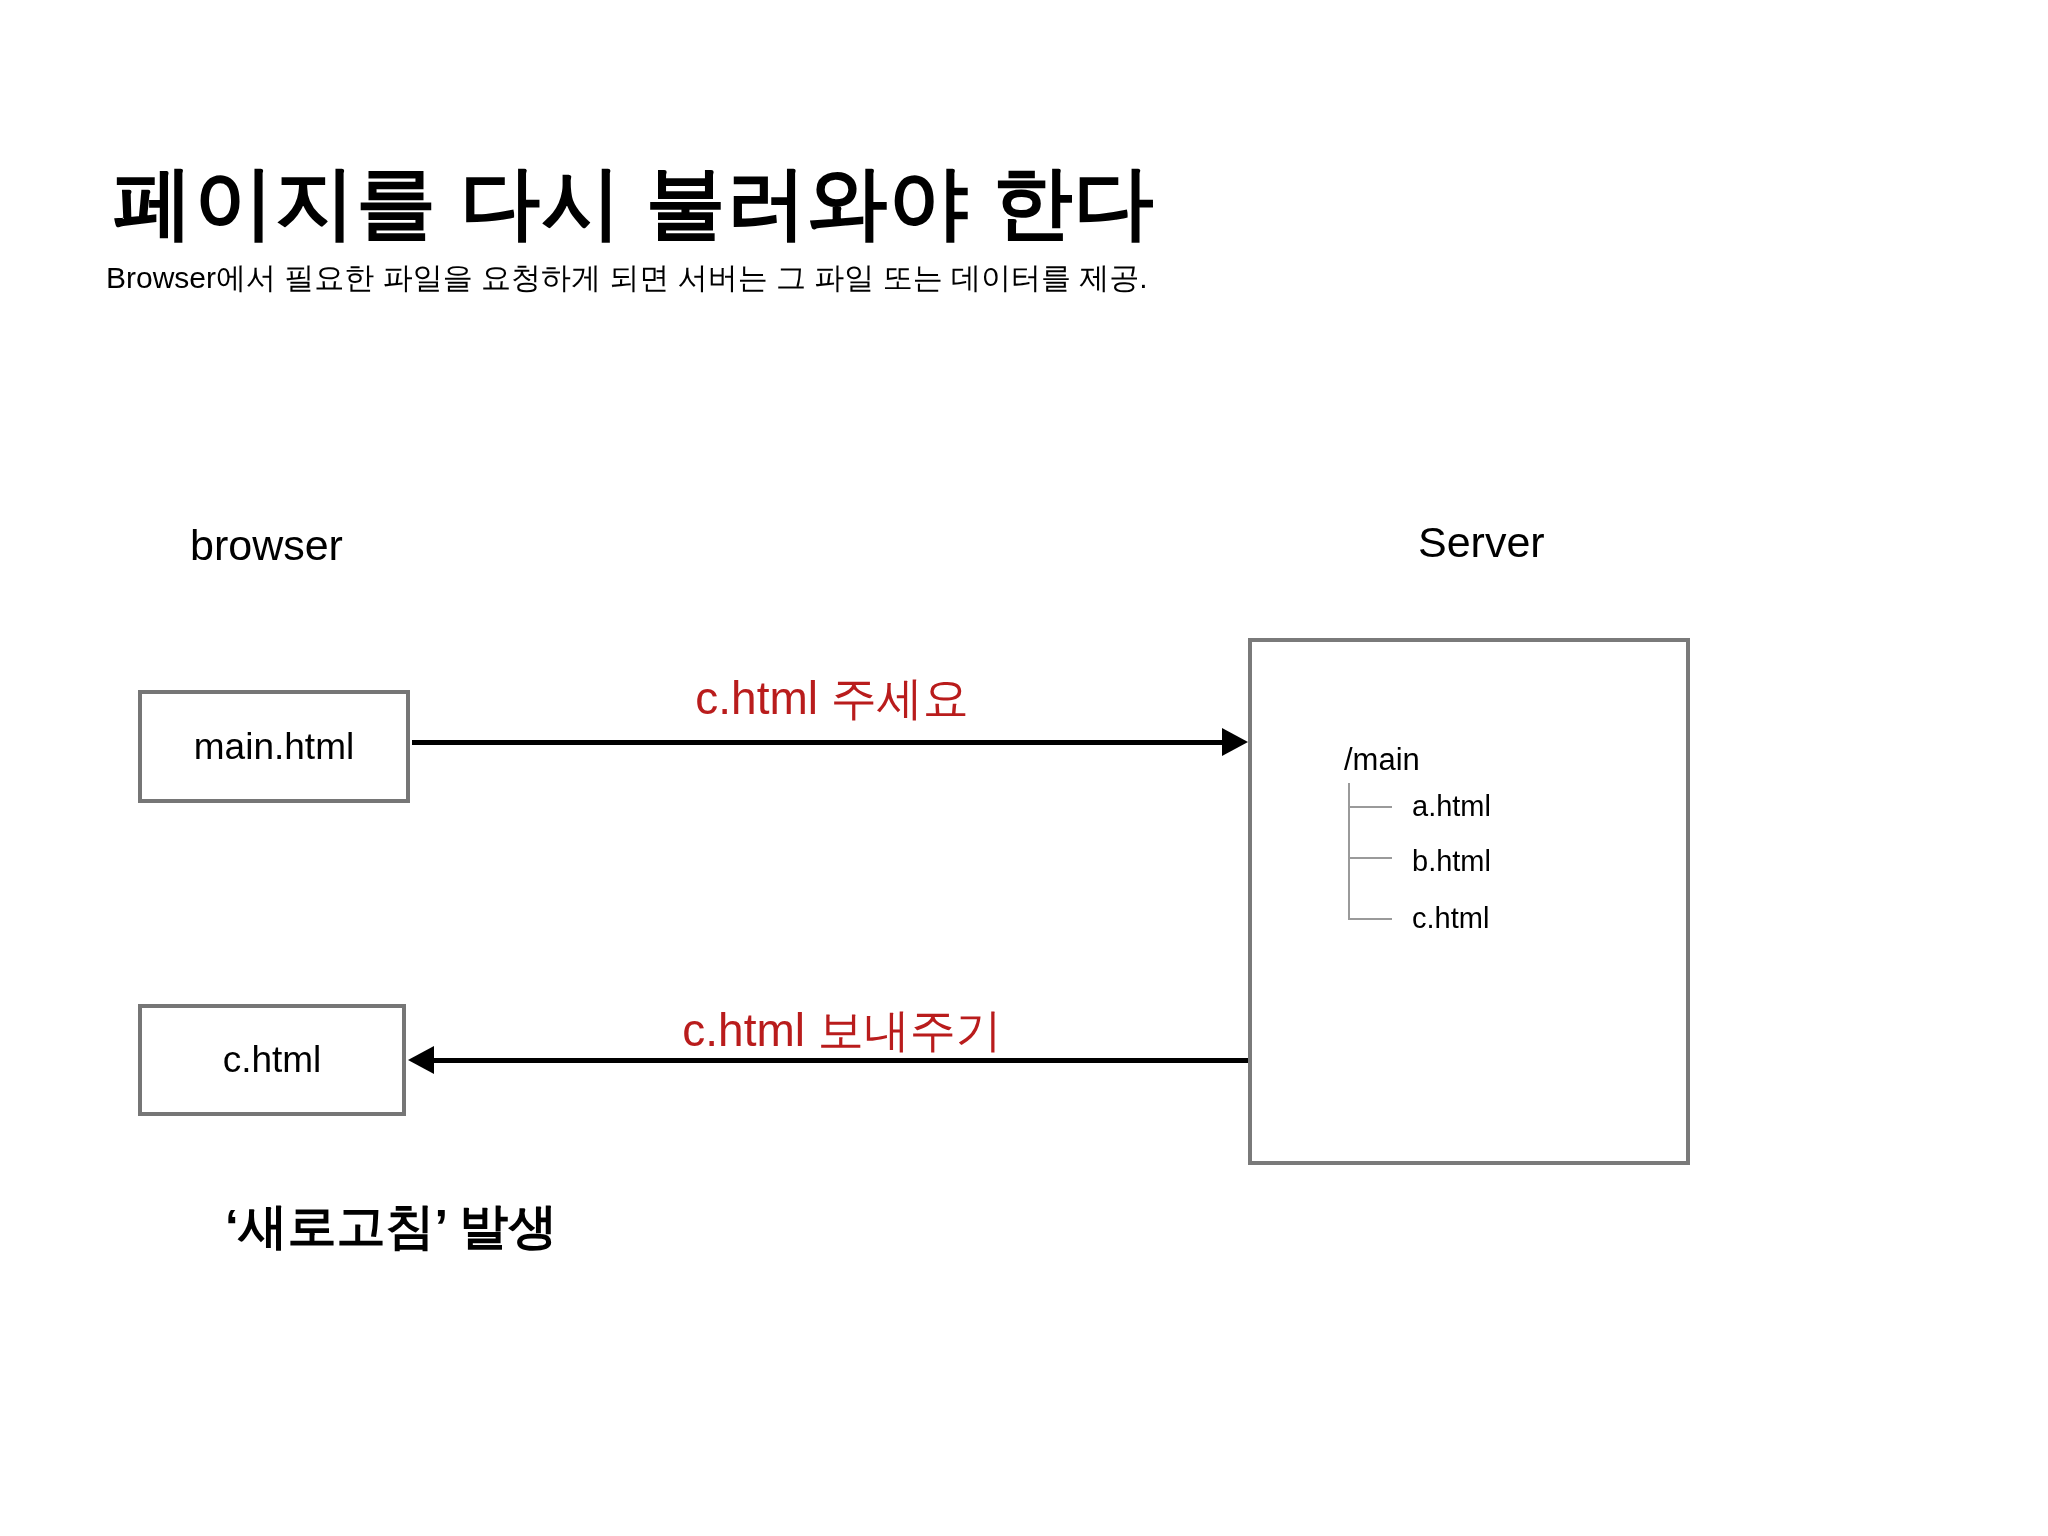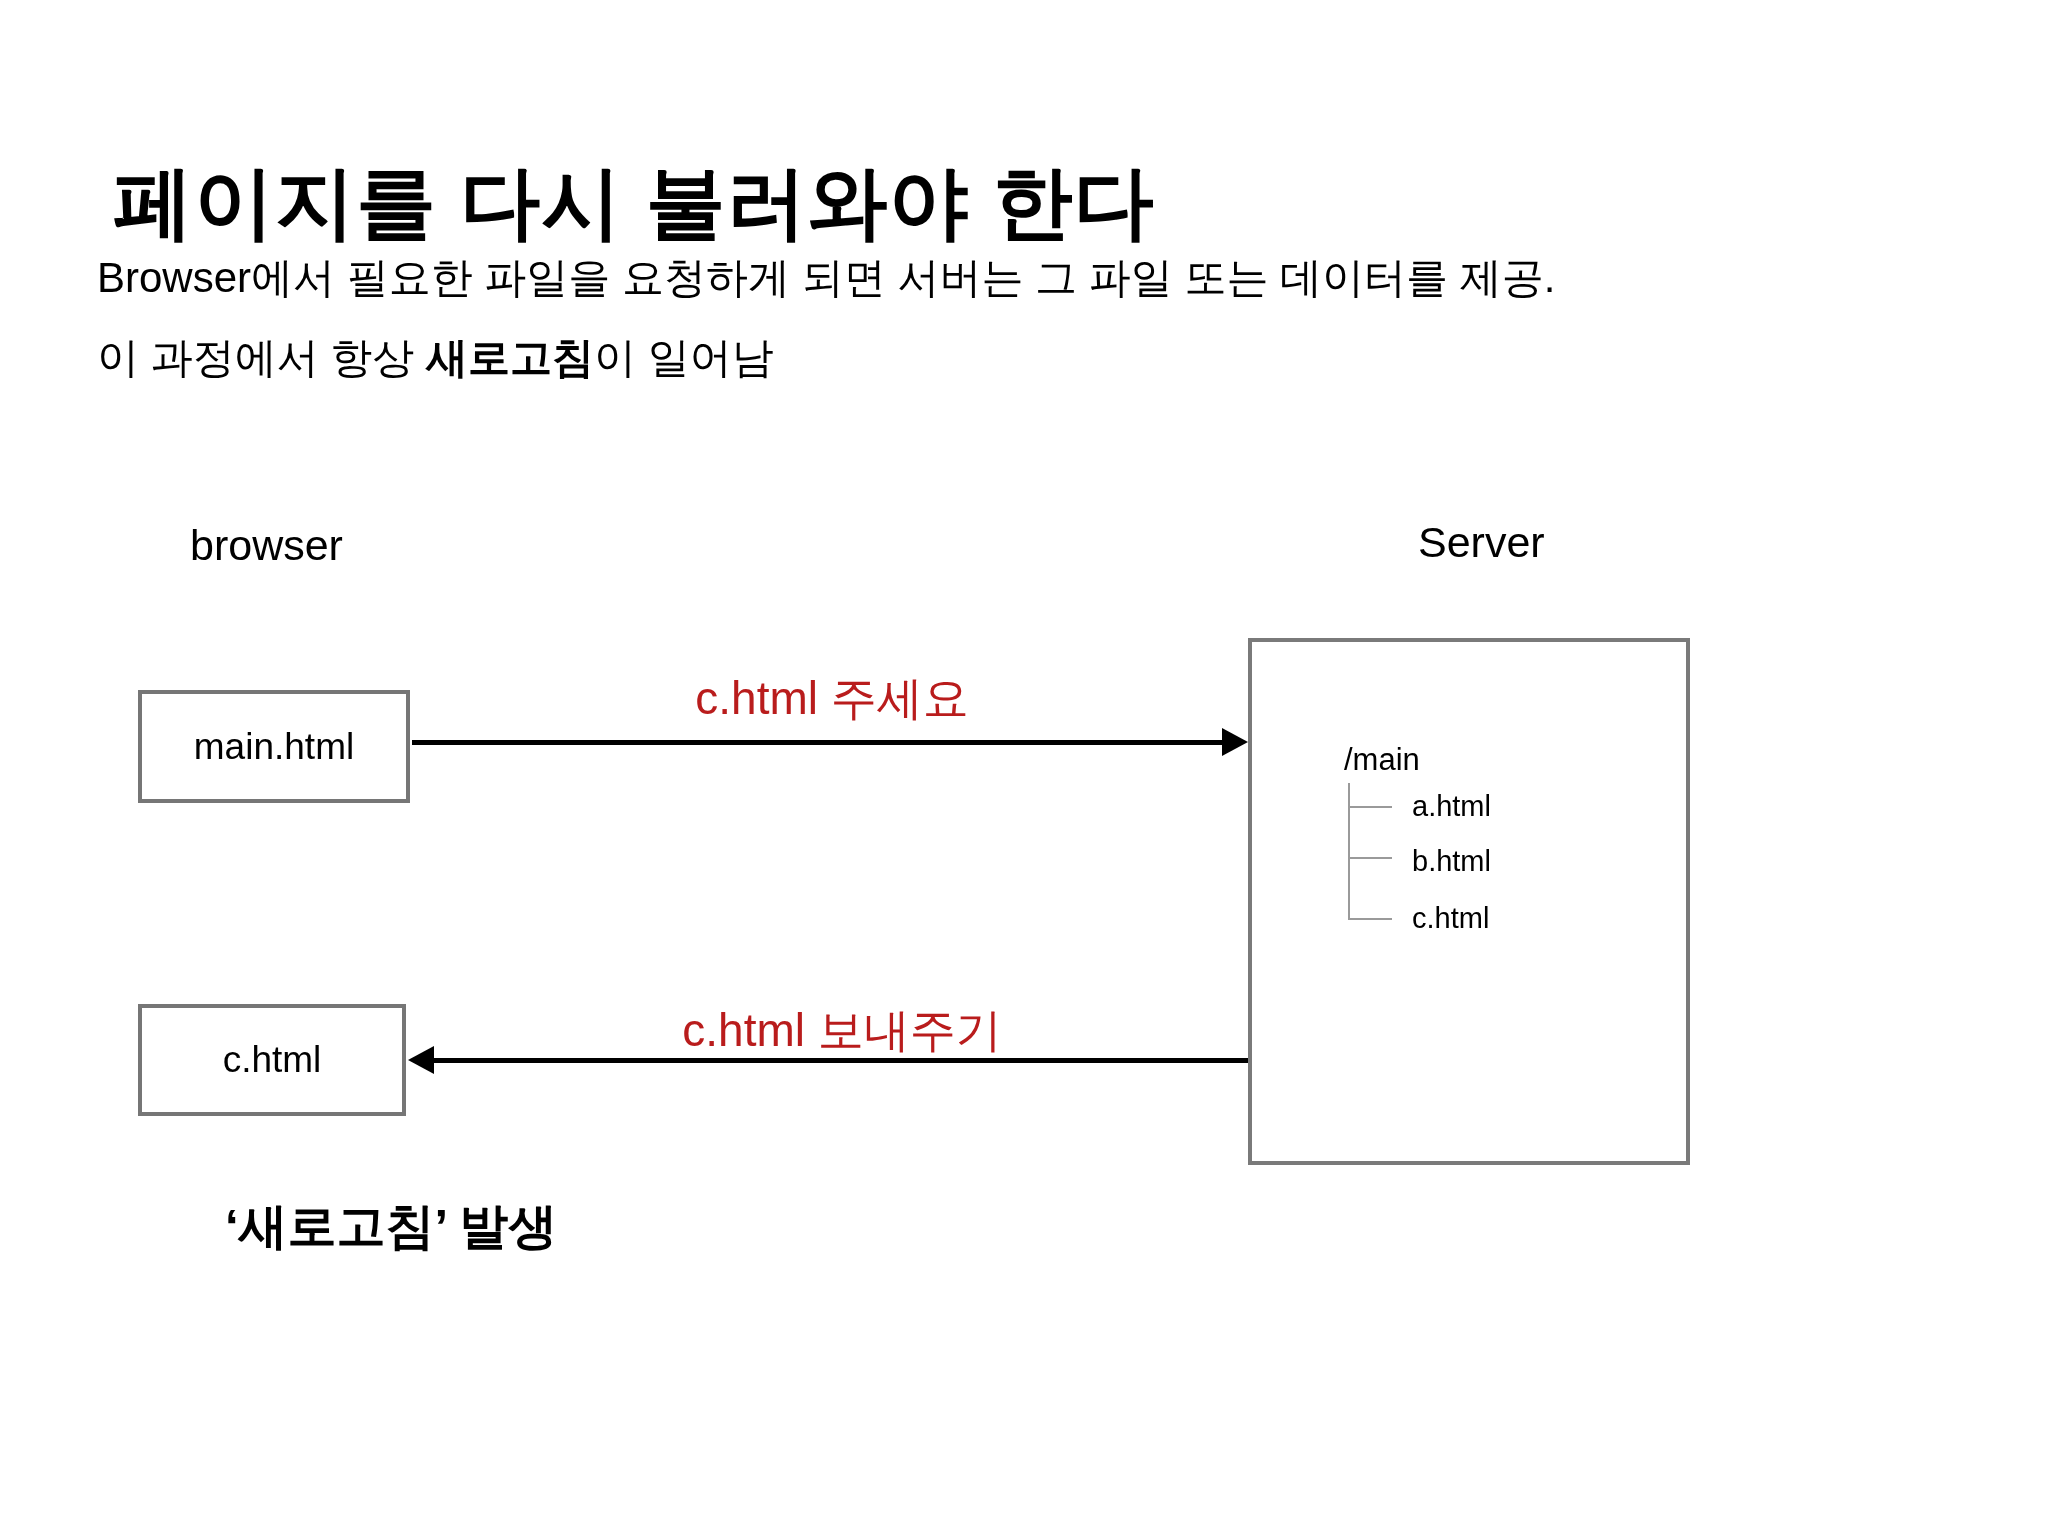--- a/index.html
+++ b/index.html
@@ -19,23 +19,23 @@
 
   .slide-title {
     left: 113px;
     top: 96px;
     font-size: 80px;
     font-weight: 800;
     letter-spacing: 1px;
     white-space: nowrap;
   }
   .slide-desc {
-    left: 97px;
+    left: 106px;
     top: 238px;
-    font-size: 42px;
+    font-size: 30px;
     font-weight: 400;
     line-height: 80px;
     white-space: nowrap;
   }
   .slide-desc b { font-weight: 800; }
 
   .actor-label {
     font-size: 43px;
     font-weight: 400;
     white-space: nowrap;
@@ -104,21 +104,20 @@
     margin-top: 28px;
   }
 </style>
 </head>
 <body>
 
 <h1 class="abs slide-title">페이지를 다시 불러와야 한다</h1>
 
 <div class="abs slide-desc">
   <div>Browser에서 필요한 파일을 요청하게 되면 서버는 그 파일 또는 데이터를 제공.</div>
-  <div><span>이 과정에서 항상 </span><b>새로고침</b><span>이 일어남</span></div>
 </div>
 
 <div class="abs actor-label" style="left:190px; top:521px;">browser</div>
 <div class="abs actor-label" style="left:1418px; top:518px;">Server</div>
 
 <div class="abs file-box" style="left:138px; top:690px; width:272px; height:113px;justify-content:center;">
   <span>main.html</span>
 </div>
 <div class="abs file-box" style="left:138px; top:1004px; width:268px; height:112px;">
   <span>c.html</span>

